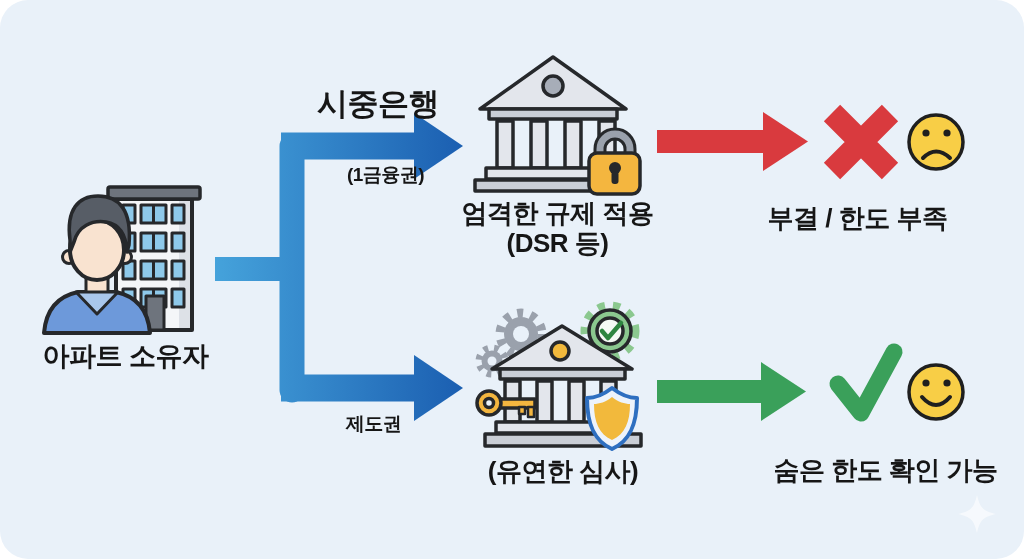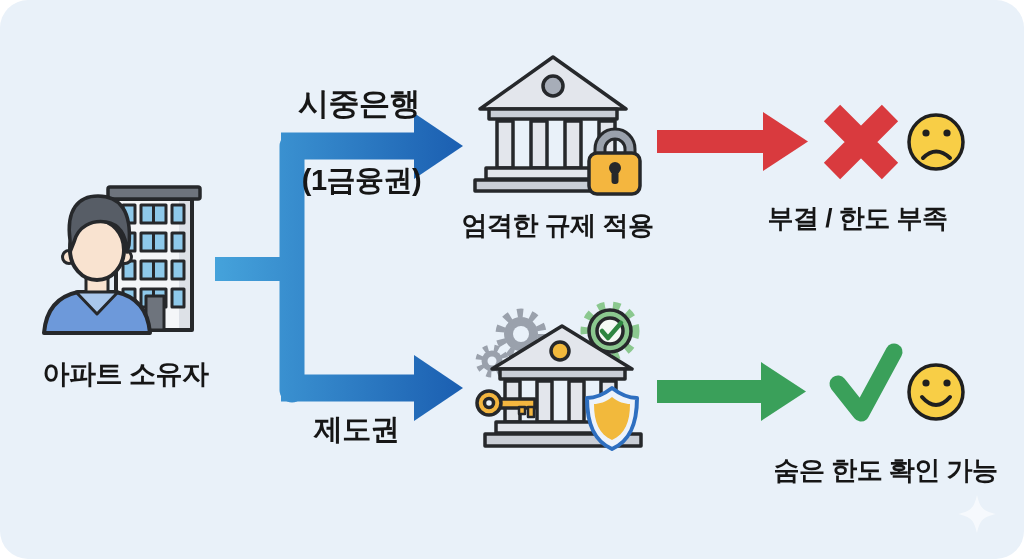--- a/index.html
+++ b/index.html
@@ -2,21 +2,21 @@
 <html><head>
 <meta charset="utf-8">
 <style>
   html,body{margin:0;padding:0;background:#ffffff;}
   .stage{position:relative;width:1024px;height:559px;background:#ffffff;overflow:hidden;
          font-family:"Liberation Sans",sans-serif;}
   .board{position:absolute;inset:0;background:#e9f1f9;border-radius:28px;}
   svg.gfx{position:absolute;left:0;top:0;width:1024px;height:559px;}
   .lbl{position:absolute;font-weight:800;color:#161616;text-align:center;
        line-height:1.14;letter-spacing:-0.5px;white-space:nowrap;}
-  .fs31{font-size:31px;} .fs29{font-size:29px;} .fs27{font-size:27px;} .fs26{font-size:26px;}
+  .fs31{font-size:31px;text-align:right;} .fs29{font-size:19px;padding-left:24px;} .fs27{font-size:27px;} .fs26{font-size:26px;}
 </style>
 </head>
 <body>
 
 <div class="stage">
   <div class="board"></div>
 
   <svg class="gfx" viewBox="0 0 1024 559" aria-hidden="true">
     <defs>
       <linearGradient id="blueGrad" x1="210" y1="0" x2="468" y2="0" gradientUnits="userSpaceOnUse">
@@ -135,31 +135,33 @@
       <circle cx="947" cy="383" r="3.6" fill="#1f1f1f"></circle>
       <path d="M922 397 Q936 413 950 397" stroke="#1f1f1f" stroke-width="4" fill="none" stroke-linecap="round"></path>
     </g>
 
     <path d="M977 495 C980 508 983 511 996 514 C983 517 980 520 977 533 C974 520 971 517 958 514 C971 511 974 508 977 495 Z" fill="rgba(255,255,255,0.6)"></path>
   </svg>
 
   <div class="lbl fs31" style="left:279px;top:86px;width:160px;">시중은행</div>
   <div class="lbl fs29" style="left:279px;top:164px;width:165px;">(1금융권)</div>
 
-  <div class="lbl fs29" style="left:274px;top:413px;width:165px;">
+  <div class="lbl fs29" style="left:267px;top:413px;width:165px;">
     <div>제도권</div>
   </div>
 
-  <div class="lbl fs26" style="left:450px;top:199px;width:215px;margin-top:12px;">
+  <div class="lbl fs26" style="left:450px;top:199px;width:215px;">
     <div>엄격한 규제 적용</div>
+    <div>(DSR 등)</div>
   </div>
 
   <div class="lbl fs26" style="left:740px;top:204px;width:235px;">부결 / 한도 부족</div>
 
   <div class="lbl fs26" style="left:443px;top:457px;width:240px;">
+    <div>(유연한 심사)</div>
   </div>
 
   <div class="lbl fs26" style="left:763px;top:456px;width:245px;text-align:center;">숨은 한도 확인 가능</div>
 
-  <div class="lbl fs27" style="left:33px;top:341px;width:185px;margin-top:18px;">
+  <div class="lbl fs27" style="left:33px;top:341px;width:185px;">
     <div>아파트 소유자</div>
   </div>
 </div>
 
 </body></html>

